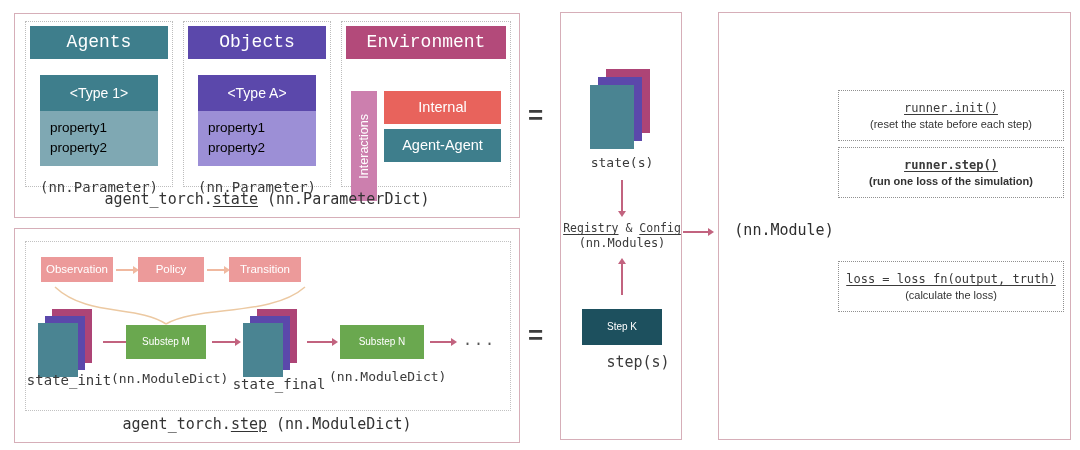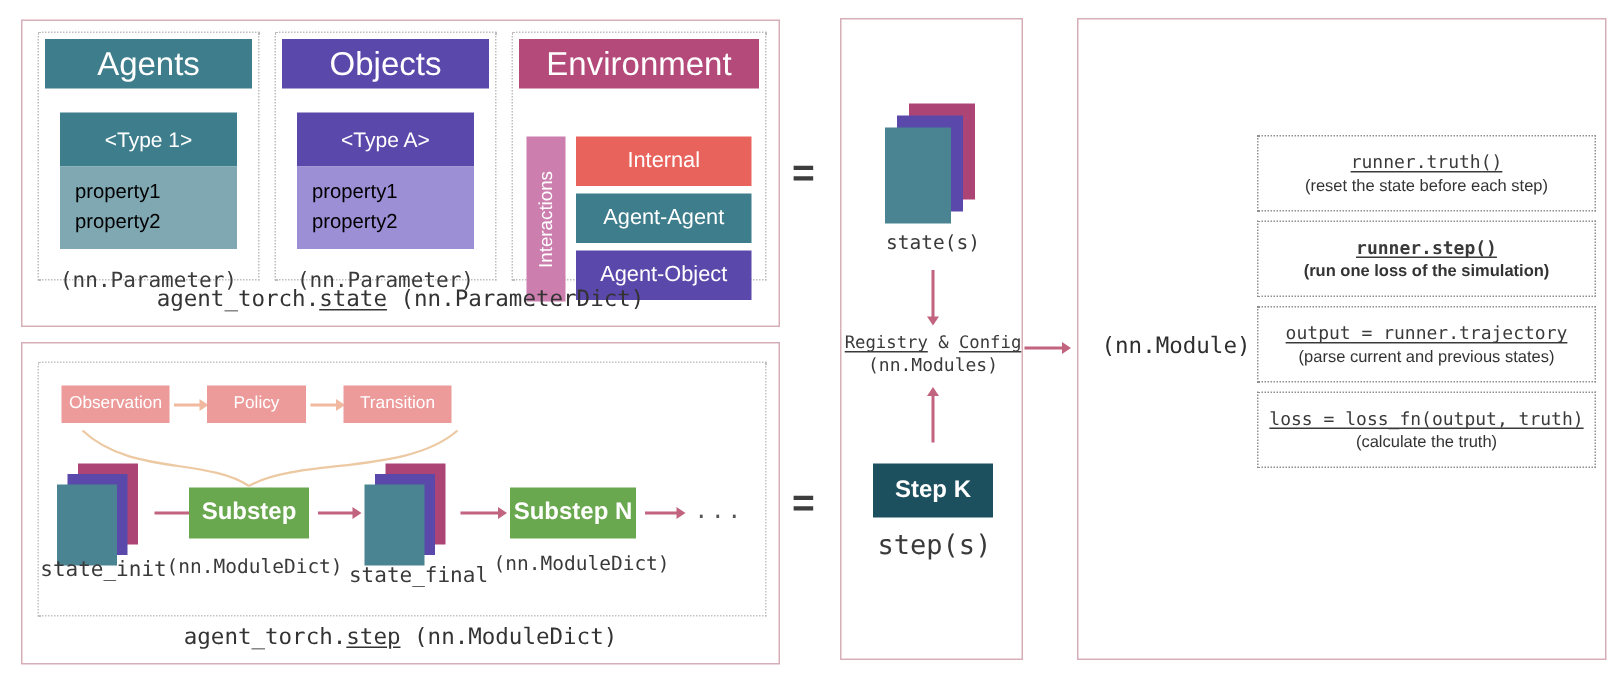--- a/index.html
+++ b/index.html
@@ -4,21 +4,21 @@
 <style>
   html,body{margin:0;padding:0;background:#ffffff;}
   .canvas{position:relative;width:1080px;height:450px;background:#fff;font-family:"Liberation Sans",sans-serif;overflow:hidden;}
   .mono{font-family:"DejaVu Sans Mono","Liberation Mono",monospace;}
   .u{text-decoration:underline;text-underline-offset:2px;}
   .panel{position:absolute;border:1px solid #d6aeb8;background:#fff;box-sizing:border-box;}
   .equals{position:absolute;font-size:26px;font-weight:700;color:#3d3d3d;}
 
   
   .col{position:absolute;border:1px dotted #bdbdbd;box-sizing:border-box;padding:4px;}
-  .col-header{height:33px;line-height:33px;text-align:center;color:#fff;font-size:22px;font-weight:500;}
+  .col-header{height:33px;line-height:33px;text-align:center;color:#fff;font-size:18px;font-weight:500;font-family:Liberation Mono, monospace;}
   .type-box{width:118px;margin:16px auto 0;}
   .type-head{height:36px;line-height:36px;text-align:center;color:#fff;font-size:14px;}
   .type-props{padding:7px 0 9px 10px;color:#000000;font-size:13.5px;line-height:1.45;}
   .mono-caption{text-align:center;margin-top:13px;font-size:14px;color:#3a3a3a;}
   .env-body{margin-top:15px;display:flex;gap:7px;padding:17px 5px;}
   .env-side{width:26px;height:110px;display:flex;align-items:center;justify-content:center;color:#fff;font-size:12.5px;}
   .env-side span{writing-mode:vertical-rl;transform:rotate(180deg);}
   .env-rows{flex:1;display:flex;flex-direction:column;gap:5px;}
   .env-row{height:33px;line-height:33px;text-align:center;color:#fff;font-size:14.5px;}
   .panel-footer{position:absolute;bottom:9px;left:0;width:100%;text-align:center;font-size:15px;color:#333;}
@@ -41,21 +41,21 @@
   .v-arrow.up::before{content:"";position:absolute;top:-5px;left:-3.2px;width:0;height:0;
     border-bottom:6px solid currentColor;border-left:4px solid transparent;border-right:4px solid transparent;}
 
   
   .stack{position:absolute;}
   .stack div{position:absolute;}
   .stack .c3{background:#ad4476;}
   .stack .c2{background:#5b48ab;}
   .stack .c1{background:#4a8492;}
 
-  .substep{position:absolute;background:#6aa84f;color:#fff;text-align:center;font-size:16px;font-weight:700;}
+  .substep{position:absolute;background:#6aa84f;color:#fff;text-align:center;font-size:10px;font-weight:400;}
   .fnbox{position:absolute;background:#ec9a9a;color:#fff;text-align:center;font-size:11.5px;box-sizing:border-box;}
   .small-caption{position:absolute;text-align:center;color:#3a3a3a;}
   .inner-dotted{position:absolute;border:1px dotted #c2c2c2;box-sizing:border-box;}
 
   
   .method-box{position:absolute;left:119px;width:226px;height:51px;border:1px dotted #909090;box-sizing:border-box;
     display:flex;flex-direction:column;align-items:center;justify-content:center;gap:3px;background:#fff;}
   .method-code{font-size:12px;color:#3a3a3a;}
   .method-caption{font-size:11px;color:#333;}
   .runner-block{position:absolute;left:10px;top:205px;width:110px;text-align:center;color:#2e2e2e;}
@@ -98,21 +98,20 @@
 
     <div class="col" style="left:326px;top:7px;width:170px;height:166px;">
       <div class="col-header bg-berry">Environment</div>
       <div class="env-body">
         <div class="env-side bg-pinkbar">
           <span>Interactions</span>
         </div>
         <div class="env-rows">
           <div class="env-row bg-red">Internal</div>
           <div class="env-row bg-teal">Agent-Agent</div>
-          <div class="env-row bg-purple">Agent-Object</div>
         </div>
       </div>
     </div>
 
     <div class="panel-footer mono">
       <span>agent_torch.</span><span class="u">state</span><span> (nn.ParameterDict)</span>
     </div>
   </div>
 
   <div class="panel" style="left:14px;top:228px;width:506px;height:215px;">
@@ -168,41 +167,37 @@
     <div class="v-arrow down" style="left:60px;top:167px;height:32px;"></div>
 
     <div class="small-caption mono" style="left:0;top:208px;width:122px;font-size:11.5px;">
       <span class="u">Registry</span><span> &amp; </span><span class="u">Config</span>
     </div>
     <div class="small-caption mono" style="left:0;top:223px;width:122px;font-size:12px;">(nn.Modules)</div>
 
     <div class="v-arrow up" style="left:60px;top:250px;height:32px;"></div>
 
     <div class="substep bg-dteal" style="left:21px;top:296px;width:80px;height:36px;line-height:36px;background:#1d505e;">Step K</div>
-    <div class="small-caption mono" style="left:1px;top:340px;width:122px;font-size:18px;">step(s)</div>
+    <div class="small-caption mono" style="left:16px;top:340px;width:122px;font-size:15px;">step(s)</div>
   </div>
 
   <div class="h-arrow" style="left:683px;top:231px;width:26px;"></div>
 
   <div class="panel" style="left:718px;top:12px;width:353px;height:428px;">
     <div class="runner-block mono">
       <div class="runner-caption">(nn.Module)</div>
     </div>
 
     <div class="method-box" style="top:77px;">
-      <div class="method-code mono u">runner.truth()</div>
+      <div class="method-code mono u">runner.init()</div>
       <div class="method-caption">(reset the state before each step)</div>
     </div>
     <div class="method-box" style="top:134px;font-weight:bold;">
       <div class="method-code mono u">runner.step()</div>
       <div class="method-caption">(run one loss of the simulation)</div>
     </div>
-    <div class="method-box" style="top:191px;">
-      <div class="method-code mono u">output = runner.trajectory</div>
-      <div class="method-caption">(parse current and previous states)</div>
-    </div>
     <div class="method-box" style="top:248px;">
       <div class="method-code mono u">loss = loss_fn(output, truth)</div>
-      <div class="method-caption">(calculate the truth)</div>
+      <div class="method-caption">(calculate the loss)</div>
     </div>
   </div>
 
 </div>
 
 </body></html>

